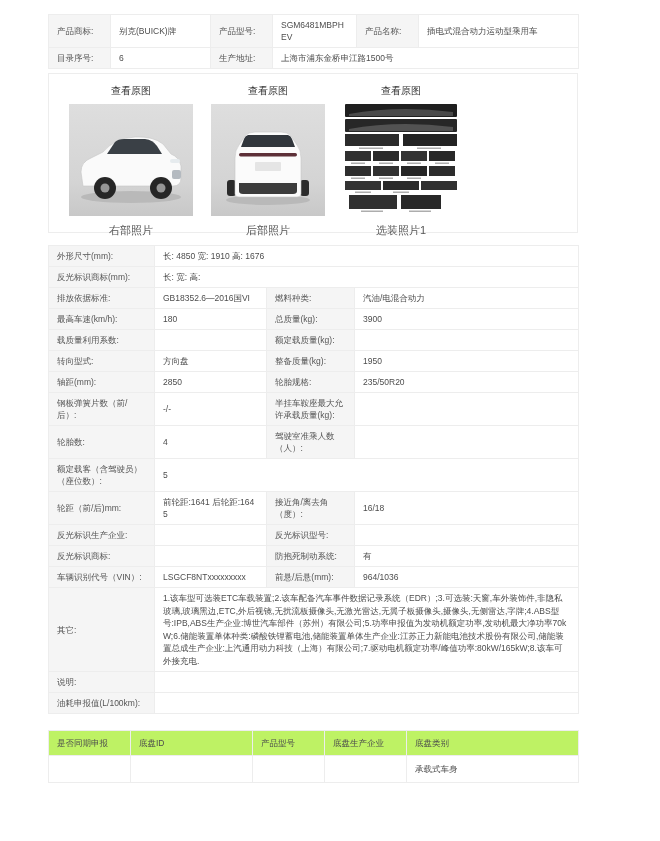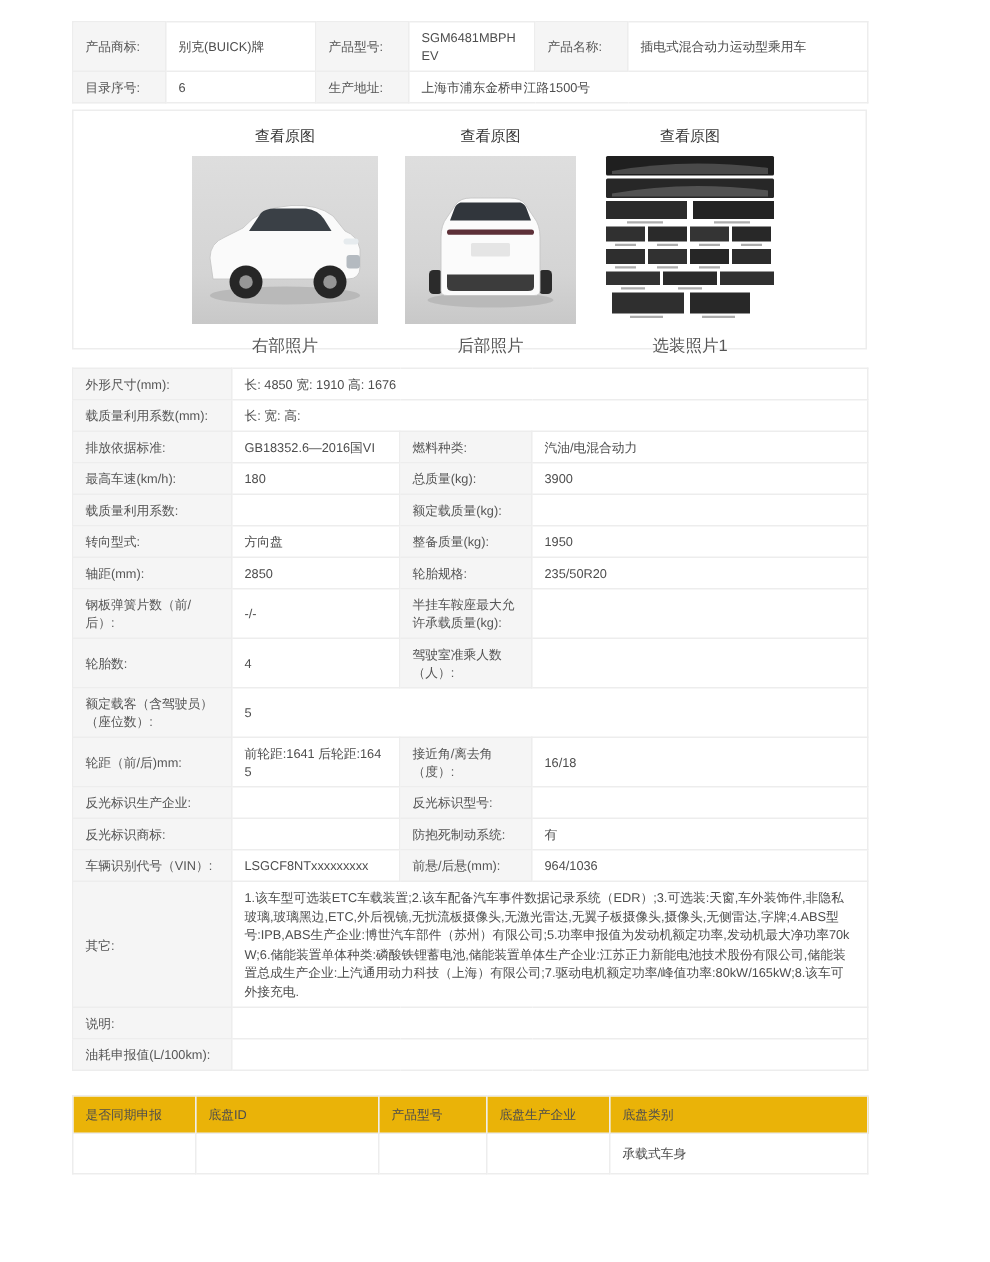--- a/index.html
+++ b/index.html
@@ -14,32 +14,32 @@
 
   table { border-collapse:collapse; table-layout:fixed; width:530px; }
   td, th { border:1px solid #ededed; padding:4px 8px; font-size:8.5px; line-height:12px;
            vertical-align:middle; color:#4d4d4d; font-weight:normal; text-align:left;
            word-break:break-all; }
   .lbl { background:#f5f5f5; color:#555; }
   .val { background:#fff; }
 
   
   .photos-box { margin-top:4px; border:1px solid #ededed; background:#fff;
-                height:160px; padding:10px 0 0 20px; display:flex; gap:18px;justify-content:center; }
+                height:160px; padding:10px 0 0 20px; display:flex; gap:18px; }
   .photo-item { display:flex; flex-direction:column; align-items:center; }
   .view-link { font-size:10px; color:#333; margin-bottom:6px; cursor:pointer; }
   .photo-frame { height:112px; }
   .photo-frame svg { display:block; }
   .caption { font-size:11px; color:#555; margin-top:7px; }
 
   .spec-table { margin-top:12px; }
   .other-cell { line-height:12.5px; }
 
   .bottom-table { margin-top:16px; }
-  .bottom-table th { background:#eab308; padding:6px 8px; }
+  .bottom-table th { background:#bef264; padding:6px 8px; }
   .bottom-table td { padding:7px 8px; }
 </style>
 </head>
 <body>
 
 <div class="page">
   <div class="content">
 
     <table class="info-table">
       <colgroup>
@@ -163,21 +163,21 @@
           <col style="width:112px">
           <col style="width:88px">
           <col style="width:224px">
         </colgroup>
       <tbody>
           <tr>
         <td class="lbl">外形尺寸(mm):</td>
         <td class="val" colspan="3">长: 4850 宽: 1910 高: 1676</td>
       </tr>
       <tr>
-        <td class="lbl">载质量利用系数(mm):</td>
+        <td class="lbl">反光标识商标(mm):</td>
         <td class="val" colspan="3">长: 宽: 高:</td>
       </tr>
       <tr>
         <td class="lbl">排放依据标准:</td>
         <td class="val">GB18352.6—2016国VI</td>
         <td class="lbl">燃料种类:</td>
         <td class="val">汽油/电混合动力</td>
       </tr>
       <tr>
         <td class="lbl">最高车速(km/h):</td>

